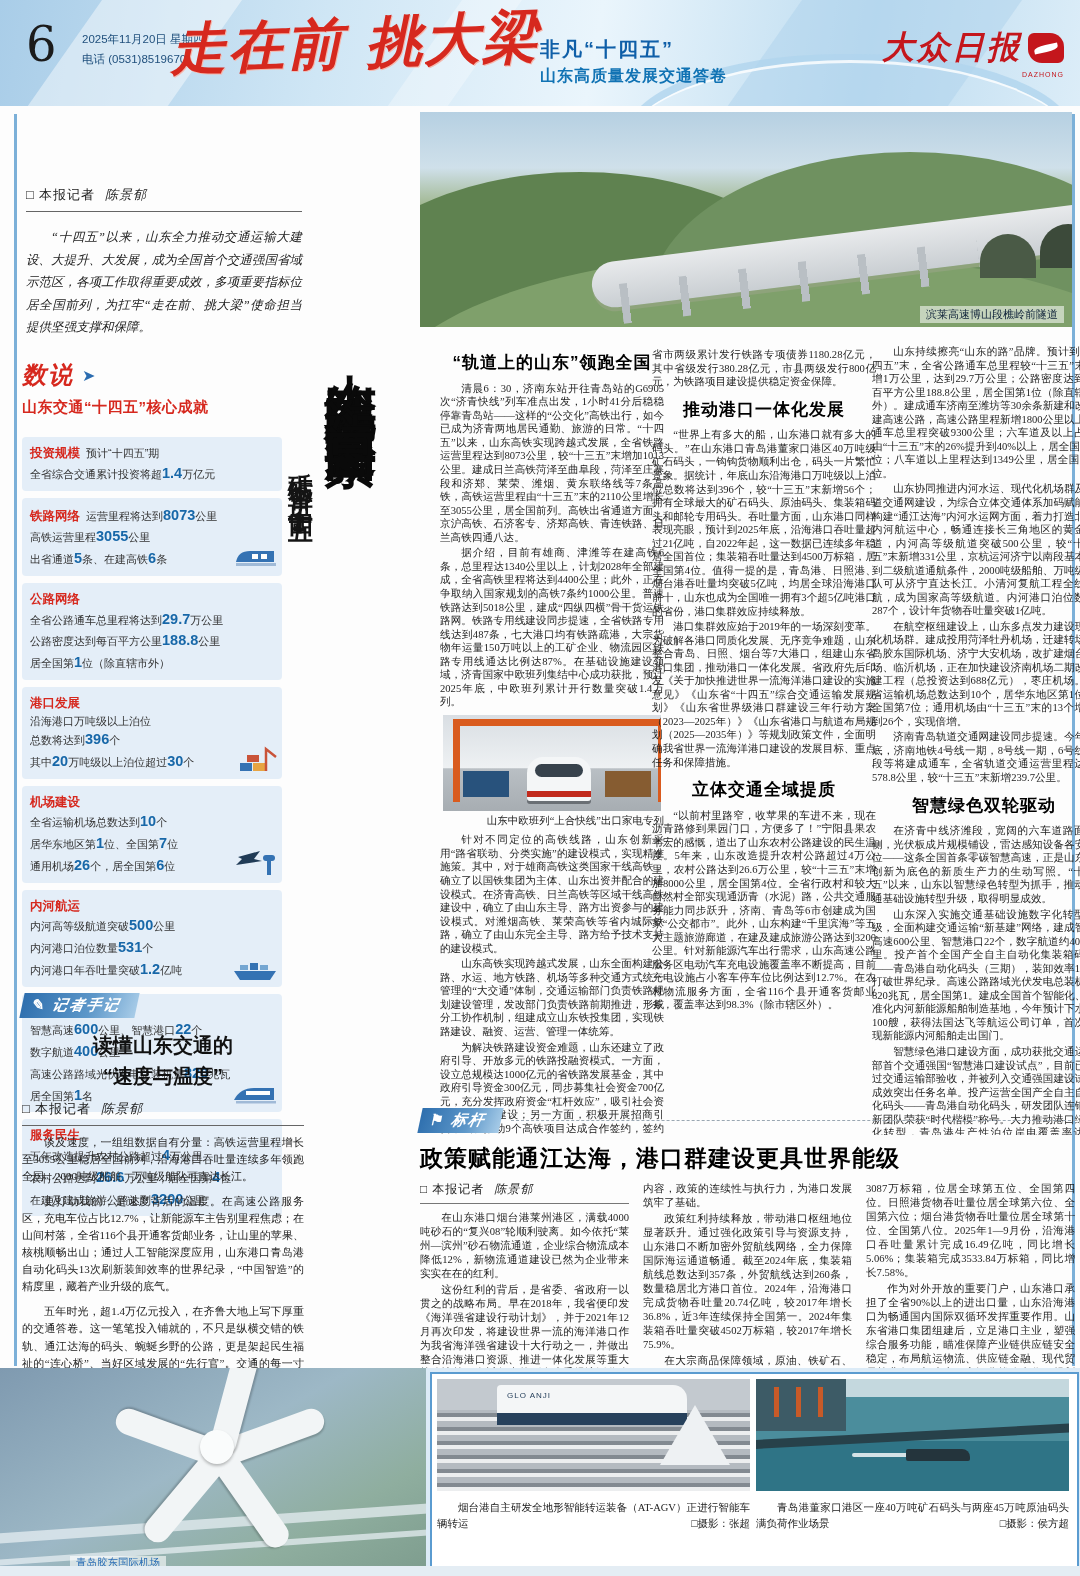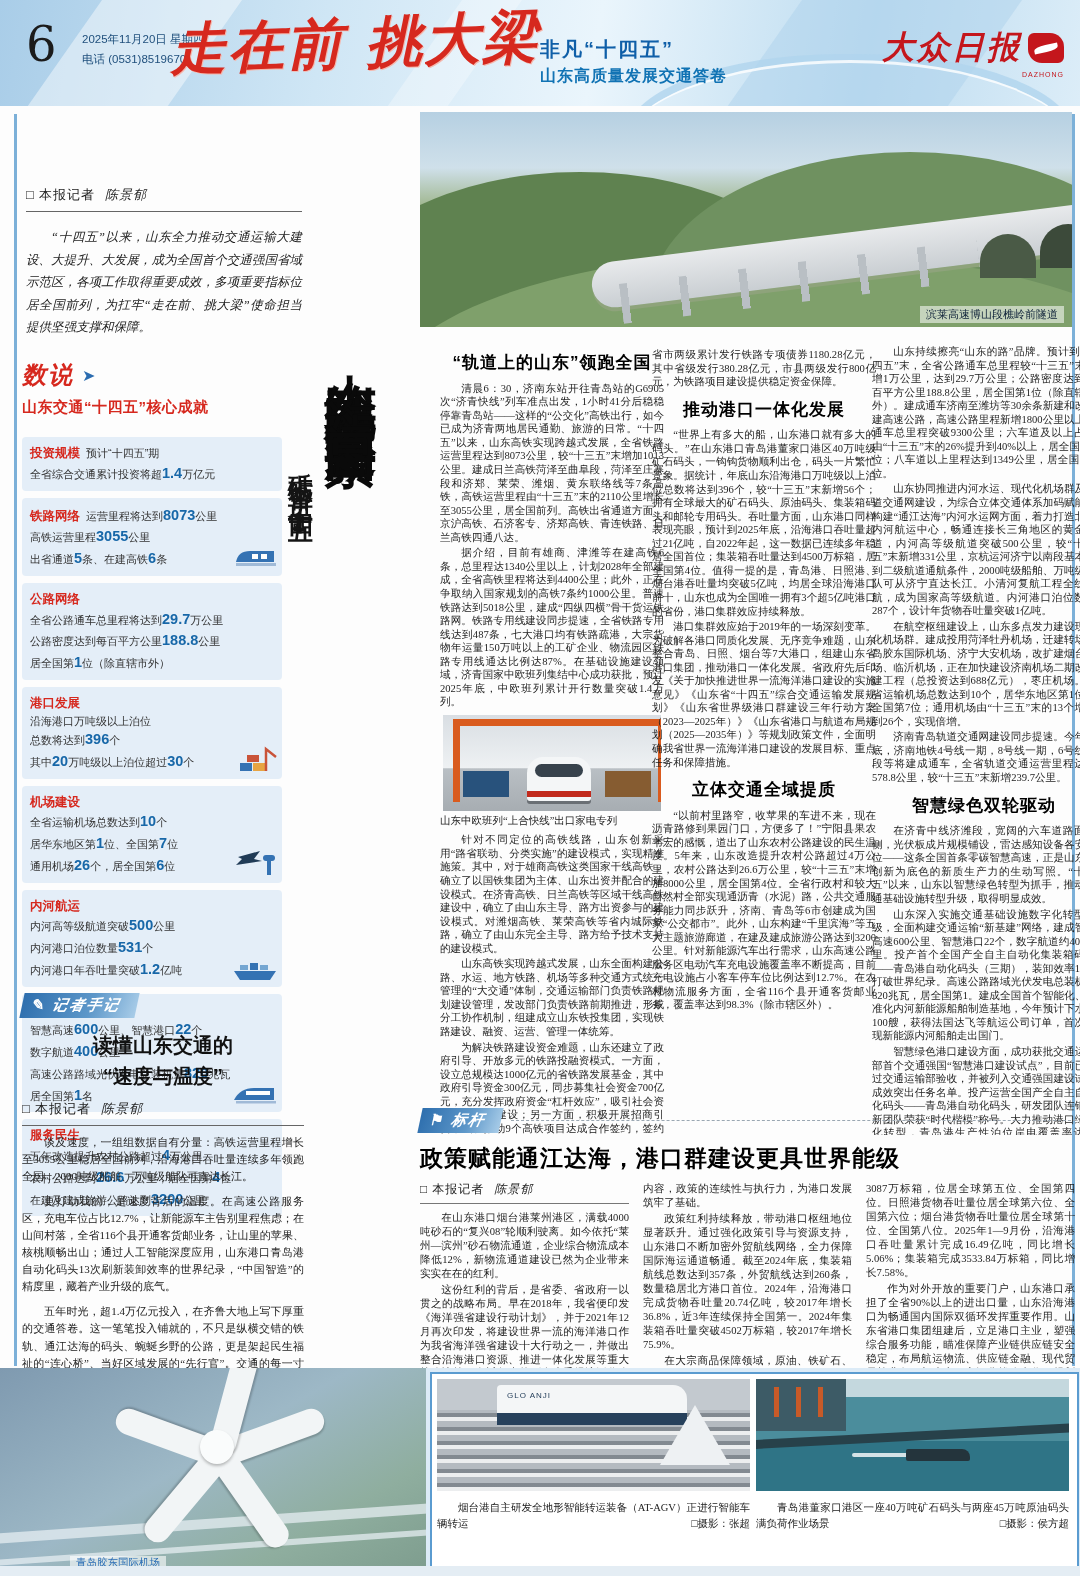--- a/index.html
+++ b/index.html
@@ -87,21 +87,21 @@
   .colA h3:first-child{margin-top:2px;}
   
   .train-photo{position:relative;width:218px;height:96px;margin:6px auto 3px;overflow:hidden;
                background:linear-gradient(#d9dee3,#eef1f3 55%,#b9bfc4 56%,#a7adb2);}
   .gantry{position:absolute;left:10px;top:4px;width:198px;height:76px;border:7px solid #d95b1e;border-bottom:none;}
   .train{position:absolute;left:84px;bottom:10px;width:64px;height:44px;background:#f4f6f7;border-radius:16px 16px 3px 3px;box-shadow:0 3px 0 #6a6f74;}
   .train::before{content:"";position:absolute;left:8px;top:7px;width:48px;height:13px;background:#37424c;border-radius:8px;}
   .train::after{content:"";position:absolute;left:0;bottom:4px;width:64px;height:6px;background:#c22a1d;}
   .boxcar{position:absolute;bottom:14px;width:46px;height:26px;background:#28527c;}
   .boxcar.b1{left:20px;} .boxcar.b2{left:162px;background:#865c31;}
-  .photo-cap{font-size:10.5px;text-align:left;color:#222;margin:2px 0 6px;}
+  .photo-cap{font-size:10.5px;text-align:right;color:#222;margin:2px 0 6px;}
   
   .bench{position:absolute;left:420px;top:1108px;width:656px;height:262px;}
   .bench-top{display:flex;align-items:center;gap:10px;}
   .bench-dash{flex:1;border-top:1px dashed #9aa7b2;}
   .bench-title{font-family:"Liberation Sans",sans-serif;font-size:23px;font-weight:bold;text-align:left;
                margin:10px 0 8px;color:#000;letter-spacing:1px;}
   .bench-cols{display:flex;gap:14px;height:196px;overflow:hidden;}
   .bcol{width:209px;font-size:10.6px;line-height:1.32;}
   .bcol p{margin:0 0 2px;text-align:justify;text-indent:2em;color:#1d1d1d;}
   .bcol .flush p:first-child{text-indent:0;}

